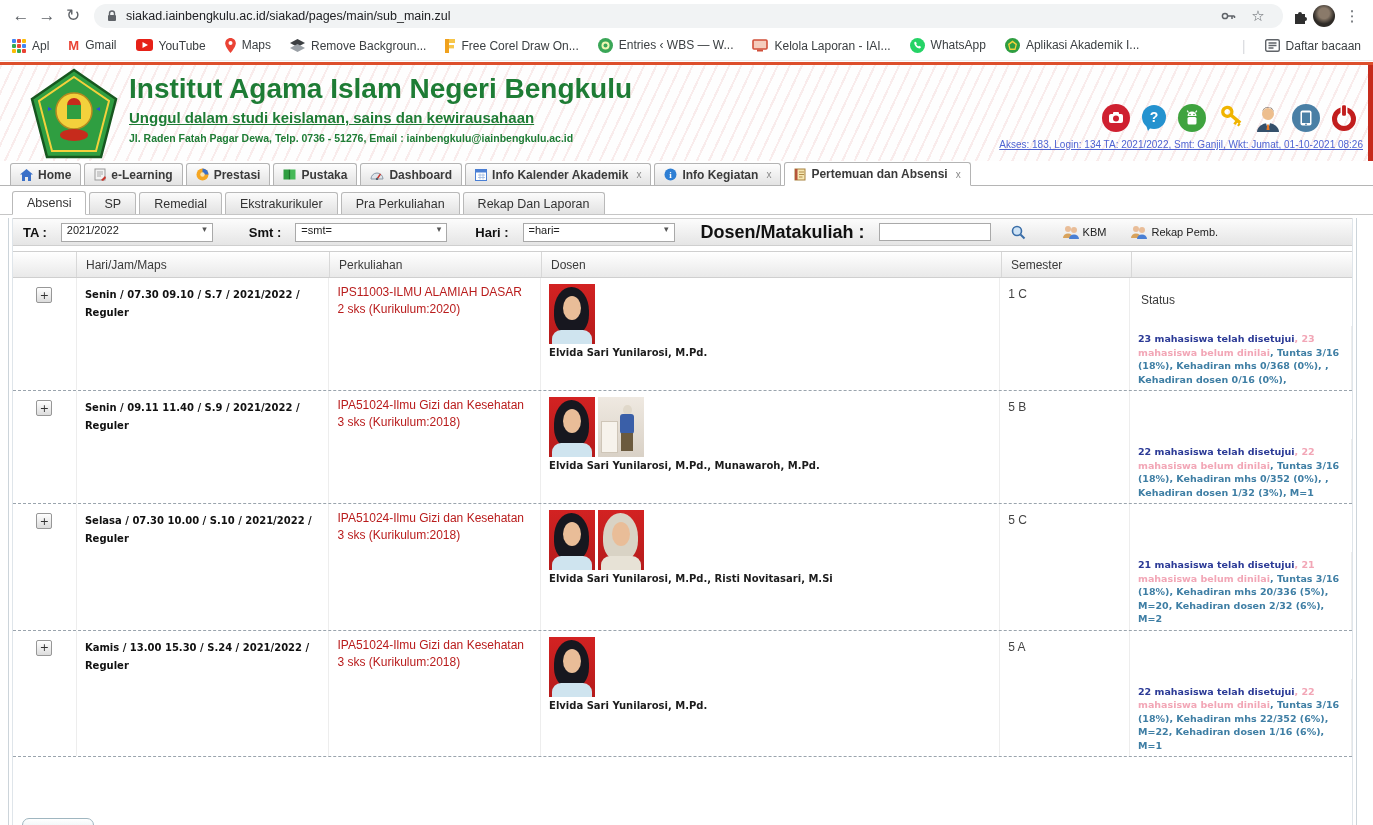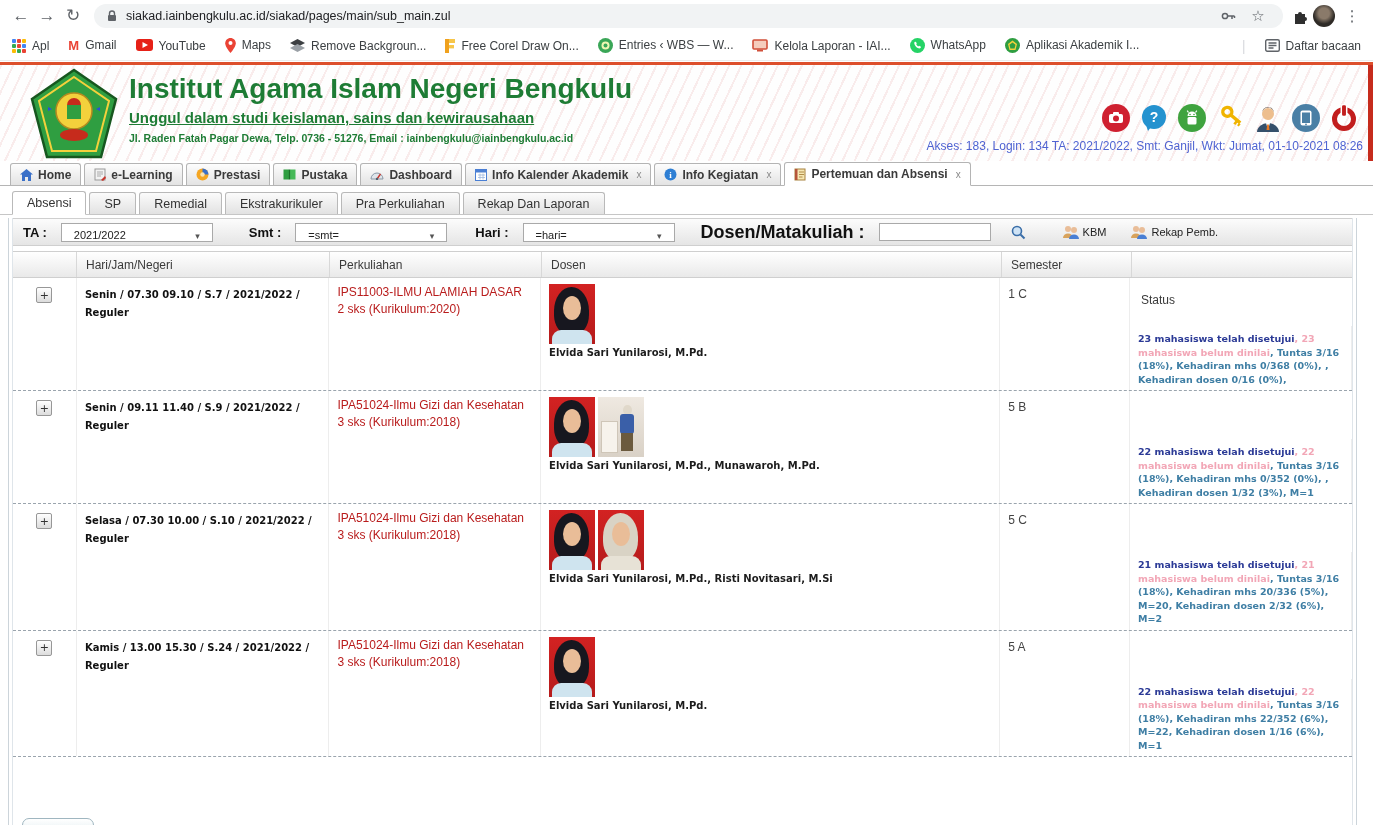--- a/index.html
+++ b/index.html
@@ -29,21 +29,21 @@
   .topline { position:absolute; top:62px; left:0; right:0; height:3px; background:#dd4f2c; }
   .site-header { position:absolute; top:65px; left:0; right:0; height:96px; background:
       repeating-linear-gradient(115deg, rgba(231,170,170,0.22) 0 2px, rgba(255,255,255,0) 2px 11px), #fefefe; }
   .red-edge { position:absolute; right:0; top:0; width:5px; height:96px; background:#c62b1c; }
   .logo { position:absolute; left:28px; top:2px; }
   .h-text { position:absolute; left:129px; top:8px; }
   .h-title { font-size:28px; font-weight:bold; color:#1e7c35; }
   .h-tagline { font-size:15px; font-weight:bold; color:#1e7c35; text-decoration:underline; margin-top:4px; }
   .h-addr { font-size:10.5px; font-weight:bold; color:#1e7c35; margin-top:6px; }
   .h-icons { position:absolute; right:14px; top:38px; display:flex; gap:8px; }
-  .h-session { position:absolute; right:10px; top:74px; font-size:12px; color:#4f63d2; }
+  .h-session { position:absolute; right:10px; top:74px; font-size:10px; color:#4f63d2;text-decoration:underline; }
 
   
   .main-tabs { position:absolute; top:162px; left:0; right:0; height:24px; display:flex;
                align-items:flex-end; gap:3px; padding-left:10px; border-bottom:1px solid #b5b5b5; }
   .mtab { height:22px; display:inline-flex; align-items:center; gap:5px; padding:0 9px;
           background:linear-gradient(#fdfdfd,#e3e3e3); border:1px solid #b4b4b4; border-bottom:none;
           border-radius:3px 3px 0 0; font-size:12px; font-weight:bold; color:#3b3b3b; cursor:pointer; white-space:nowrap; }
   .mtab.active { background:#fff; height:24px; margin-bottom:-1px; border-bottom:1px solid #fff; z-index:2; }
   .tx { font-size:10px; color:#8a8a8a; margin-left:3px; font-weight:normal; }
   .sub-tabs { position:absolute; top:191px; left:0; right:0; height:24px; display:flex;
@@ -55,22 +55,22 @@
 
   
   .panel { position:absolute; left:8px; right:16px; top:218px; bottom:0;
            border-left:1px solid #ccd4da; border-right:1px solid #ccd4da; }
   .panel-inner { position:absolute; left:3px; right:3px; top:0; bottom:0;
                  border-left:1px solid #dfe5ea; border-right:1px solid #dfe5ea; }
   .filter-bar { height:28px; background:linear-gradient(#fcfcfc,#e5e5e5); border-top:1px solid #cfcfcf;
                 border-bottom:1px solid #cfcfcf; display:flex; align-items:center; padding:0 10px; gap:14px; }
   .flabel { font-size:13px; font-weight:bold; color:#111; }
   .flabel.big { font-size:18px; }
-  .sel { display:inline-flex; justify-content:space-between; align-items:flex-end; background:#fff;
-         border:1px solid #a9a9a9; height:19px; font-size:11px; color:#222; padding:0 12px; cursor:pointer; }
+  .sel { display:inline-flex; justify-content:space-between; align-items:flex-start; background:#fff;
+         border:1px solid #a9a9a9; height:19px; font-size:11px; color:#222; padding:0 5px; cursor:pointer; }
   .sel .arr { color:#555; font-size:9px; margin-left:6px; }
   .txtin { width:112px; height:18px; border:1px solid #a9a9a9; font-size:11px; padding:0 3px;
            font-family:"Liberation Sans",sans-serif; }
   .toolbtn { display:inline-flex; align-items:center; gap:4px; font-size:11px; color:#222; cursor:pointer; }
 
   
   .grid { margin-top:5px; }
   .ghead { display:flex; height:27px; background:linear-gradient(#ffffff,#e9e9e9);
            border-top:1px solid #cfcfcf; border-bottom:1px solid #cfcfcf; }
   .hc { font-size:12px; color:#3a3a3a; display:flex; align-items:center; padding-left:9px;
@@ -463,21 +463,21 @@
             <circle cx="12" cy="5" r="3" fill="#e9bd98"></circle>
             <path d="M7 14a5 4.5 0 0 1 10 0z" fill="#4a7fd4"></path>
           </svg>
       <span>Rekap Pemb.</span>
     </span>
   </div>
 
   <div class="grid">
     <div class="ghead">
       <span class="hc c0"></span>
-      <span class="hc c1">Hari/Jam/Negeri</span>
+      <span class="hc c1">Hari/Jam/Maps</span>
       <span class="hc c2">Perkuliahan</span>
       <span class="hc c3">Dosen</span>
       <span class="hc c4">Semester</span>
       <span class="hc c5" style="border-right:none">Status</span>
     </div>
 
     <div class="grow">
       <div class="gc c0">
             <button class="plus">+</button>
           </div>

